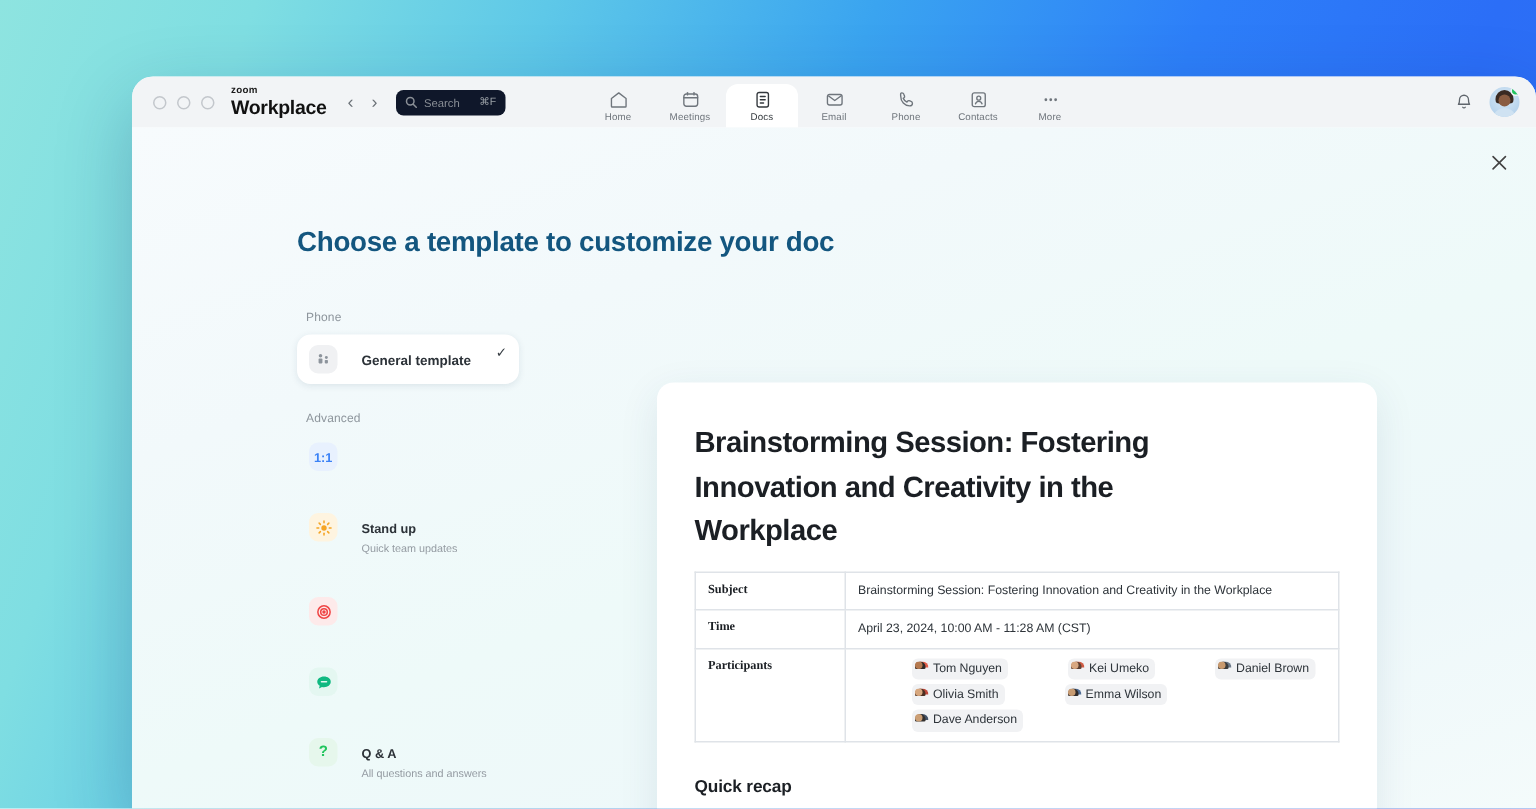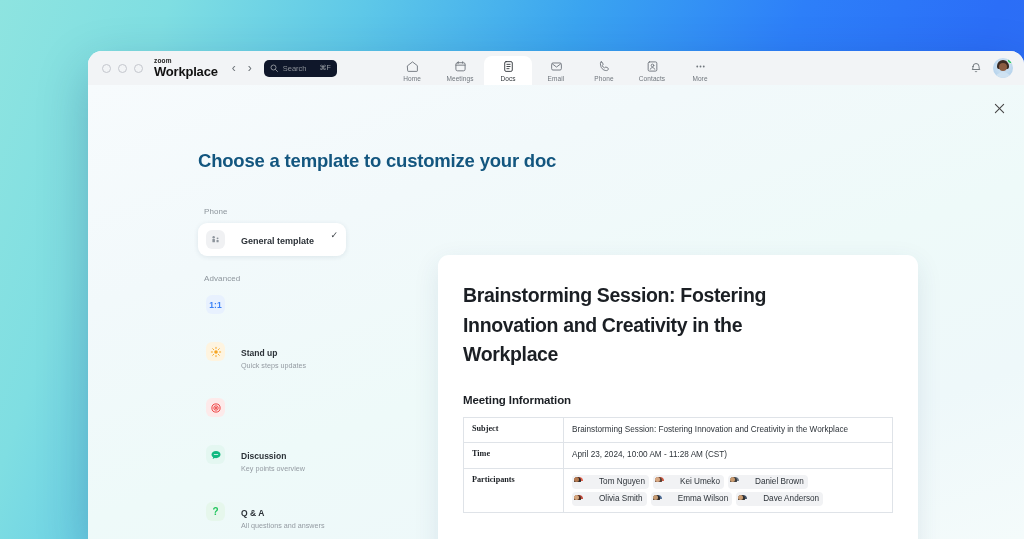--- a/index.html
+++ b/index.html
@@ -119,23 +119,23 @@
   table.meeting {
     width: 430px; border-collapse: collapse; margin-top: 11px;
     border: 1px solid #dfe3e8; table-layout: fixed;
   }
   table.meeting td { border: 1px solid #dfe3e8; padding: 6px 8px; vertical-align: top; }
   td.mkey { width: 100px; font-size: 8.2px; font-weight: 700; color: #1b1f24; font-family: Liberation Serif, serif; }
   td.mval { font-size: 8.2px; color: #2e343a; line-height: 1.52; }
 
   .chips { display: flex; flex-wrap: wrap; gap: 3px 4px; }
   .chip {
-    display: inline-flex; align-items: center; gap: 16px;
+    display: inline-flex; align-items: center; gap: 3px;
     background: #f1f2f4; border-radius: 4px; padding: 1px 4px 1px 2px;
-    font-size: 8.2px; color: #2e343a; line-height: 1.5;
+    font-size: 8.2px; color: #2e343a; line-height: 1.5; margin-left: 36px;
   }
   .pav { width: 9px; height: 9px; border-radius: 2px; flex: 0 0 9px; overflow: hidden; position: relative; }
   .pav i { position: absolute; inset: 0; display: block; }
   .pav .p-hair { left: 1px; top: 0px; width: 7px; height: 5px; border-radius: 4px 4px 1px 1px; inset: auto; position: absolute; }
   .pav .p-face { left: 2px; top: 2px; width: 5px; height: 5px; border-radius: 50%; inset: auto; position: absolute; }
   .pav .p-body { left: 0px; bottom: 0px; width: 9px; height: 4px; border-radius: 4px 4px 0 0; inset: auto; position: absolute; }
 </style>
 </head>
 <body>
 
@@ -301,21 +301,21 @@
               <line x1="2.6" y1="12" x2="5" y2="12"></line>
               <line x1="19" y1="12" x2="21.4" y2="12"></line>
               <line x1="5.5" y1="5.5" x2="7.2" y2="7.2"></line>
               <line x1="16.8" y1="16.8" x2="18.5" y2="18.5"></line>
               <line x1="18.5" y1="5.5" x2="16.8" y2="7.2"></line>
               <line x1="7.2" y1="16.8" x2="5.5" y2="18.5"></line>
             </svg>
         </span>
         <span class="tpl-txt">
           <span class="tpl-name">Stand up</span>
-          <span class="tpl-sub" style="display:block">Quick steps updates</span>
+          <span class="tpl-sub" style="display:block">Quick team updates</span>
         </span>
       </div>
 
 
       <div class="tpl-item">
         <span class="tpl-ico" style="background:#fdeaea;color:#ef4444">
           <svg width="12" height="12" viewBox="0 0 24 24" fill="none" stroke="currentColor" stroke-width="2">
               <circle cx="12" cy="12" r="8.2"></circle>
               <circle cx="12" cy="12" r="4.4"></circle>
               <circle cx="12" cy="12" r="1.3" fill="currentColor"></circle>
@@ -323,24 +323,20 @@
         </span>
       </div>
 
       <div class="tpl-item">
         <span class="tpl-ico" style="background:#e4f7f1;color:#10b981">
           <svg width="12" height="12" viewBox="0 0 24 24" fill="currentColor">
               <path d="M12 4C7 4 3 7.1 3 11c0 2.2 1.3 4.2 3.3 5.4L5.3 20l4-2c.9.2 1.8.3 2.7.3 5 0 9-3.1 9-7.3S17 4 12 4z"></path>
               <line x1="8.5" y1="11" x2="15.5" y2="11" stroke="#e4f7f1" stroke-width="1.7" stroke-linecap="round"></line>
             </svg>
         </span>
-        <span class="tpl-txt">
-          <span class="tpl-name">Discussion</span>
-          <span class="tpl-sub" style="display:block">Key points overview</span>
-        </span>
       </div>
 
       <div class="tpl-item">
         <span class="tpl-ico" style="background:#e6f7ec;color:#22c55e;font-size:10px">?</span>
         <span class="tpl-txt">
           <span class="tpl-name">Q &amp; A</span>
           <span class="tpl-sub" style="display:block">All questions and answers</span>
         </span>
       </div>
 
@@ -351,21 +347,20 @@
           
         </span>
       </div>
 
     </div>
 
     <div class="doc-card">
 
       <div class="doc-title">Brainstorming Session: Fostering Innovation and Creativity in the Workplace</div>
 
-      <div class="doc-h2">Meeting Information</div>
 
       <table class="meeting">
         <tbody>
             <tr>
           <td class="mkey">Subject</td>
           <td class="mval">Brainstorming Session: Fostering Innovation and Creativity in the Workplace</td>
         </tr>
         <tr>
           <td class="mkey">Time</td>
           <td class="mval">April 23, 2024, 10:00 AM - 11:28 AM (CST)</td>

